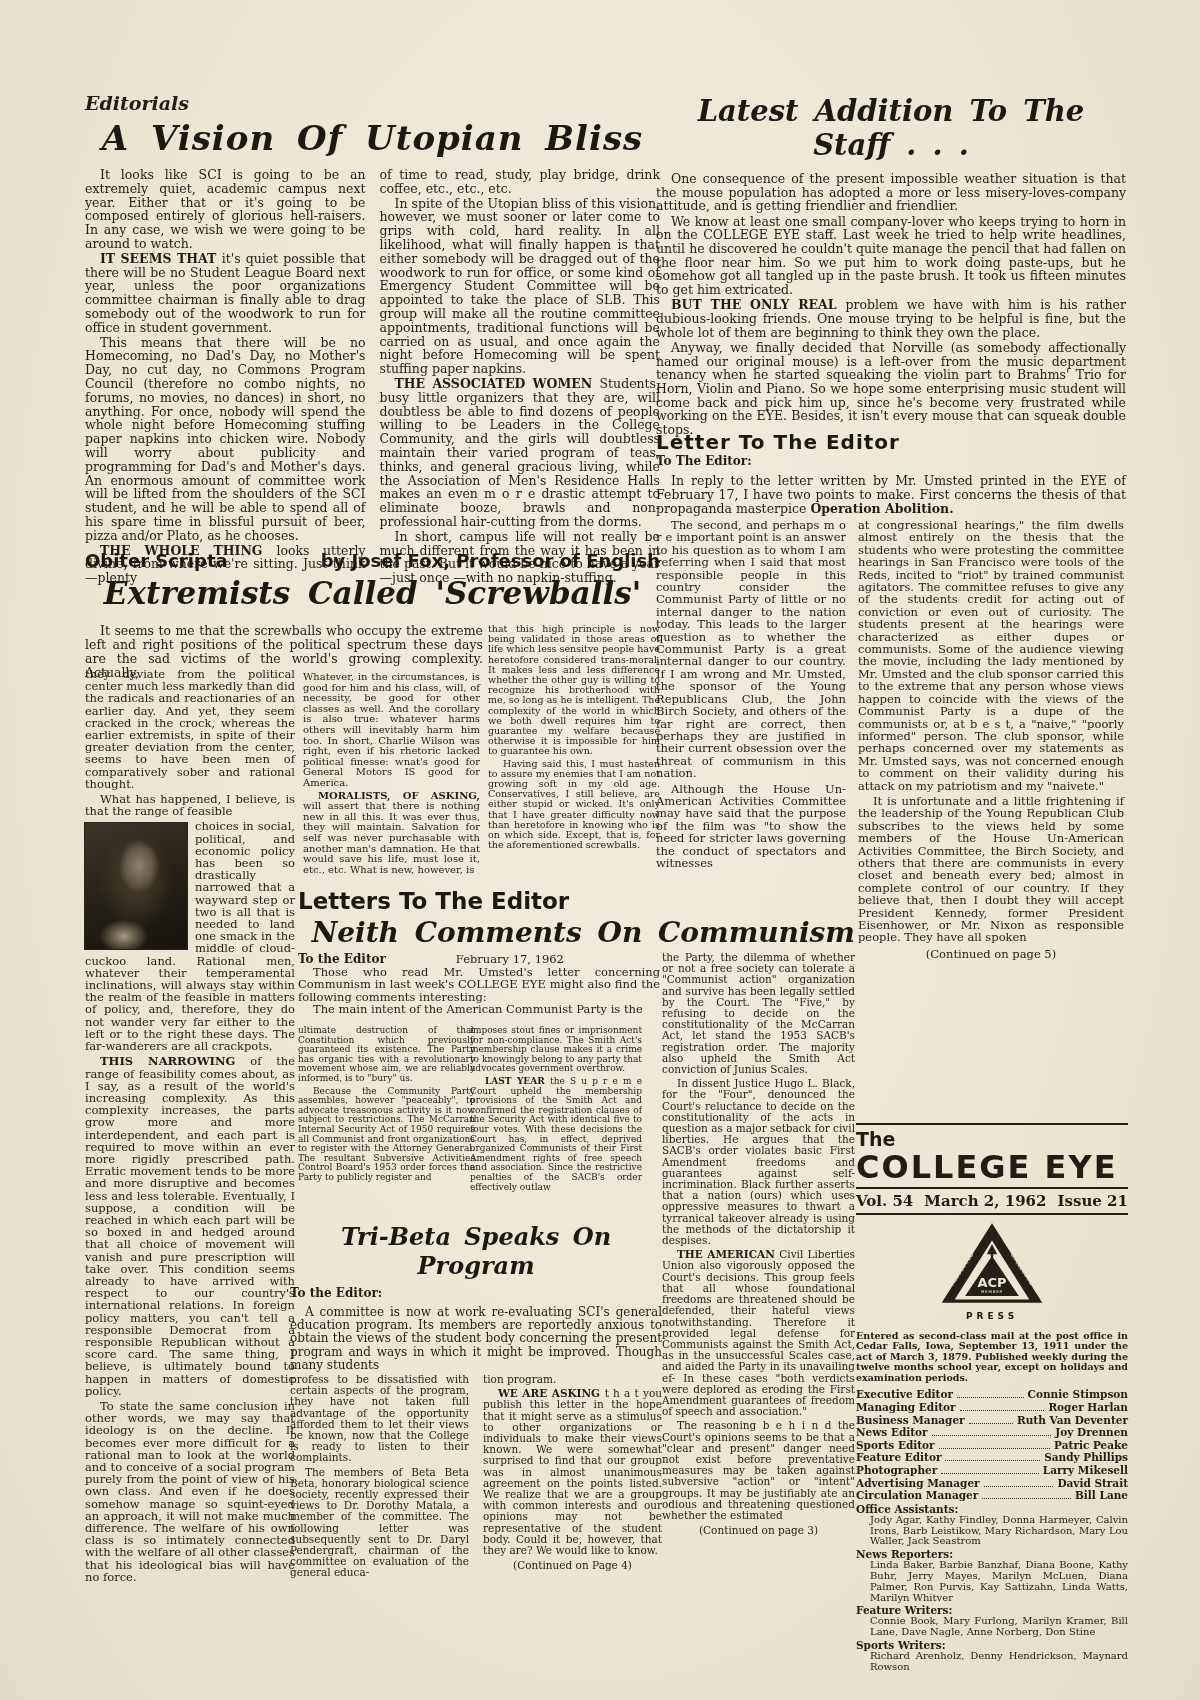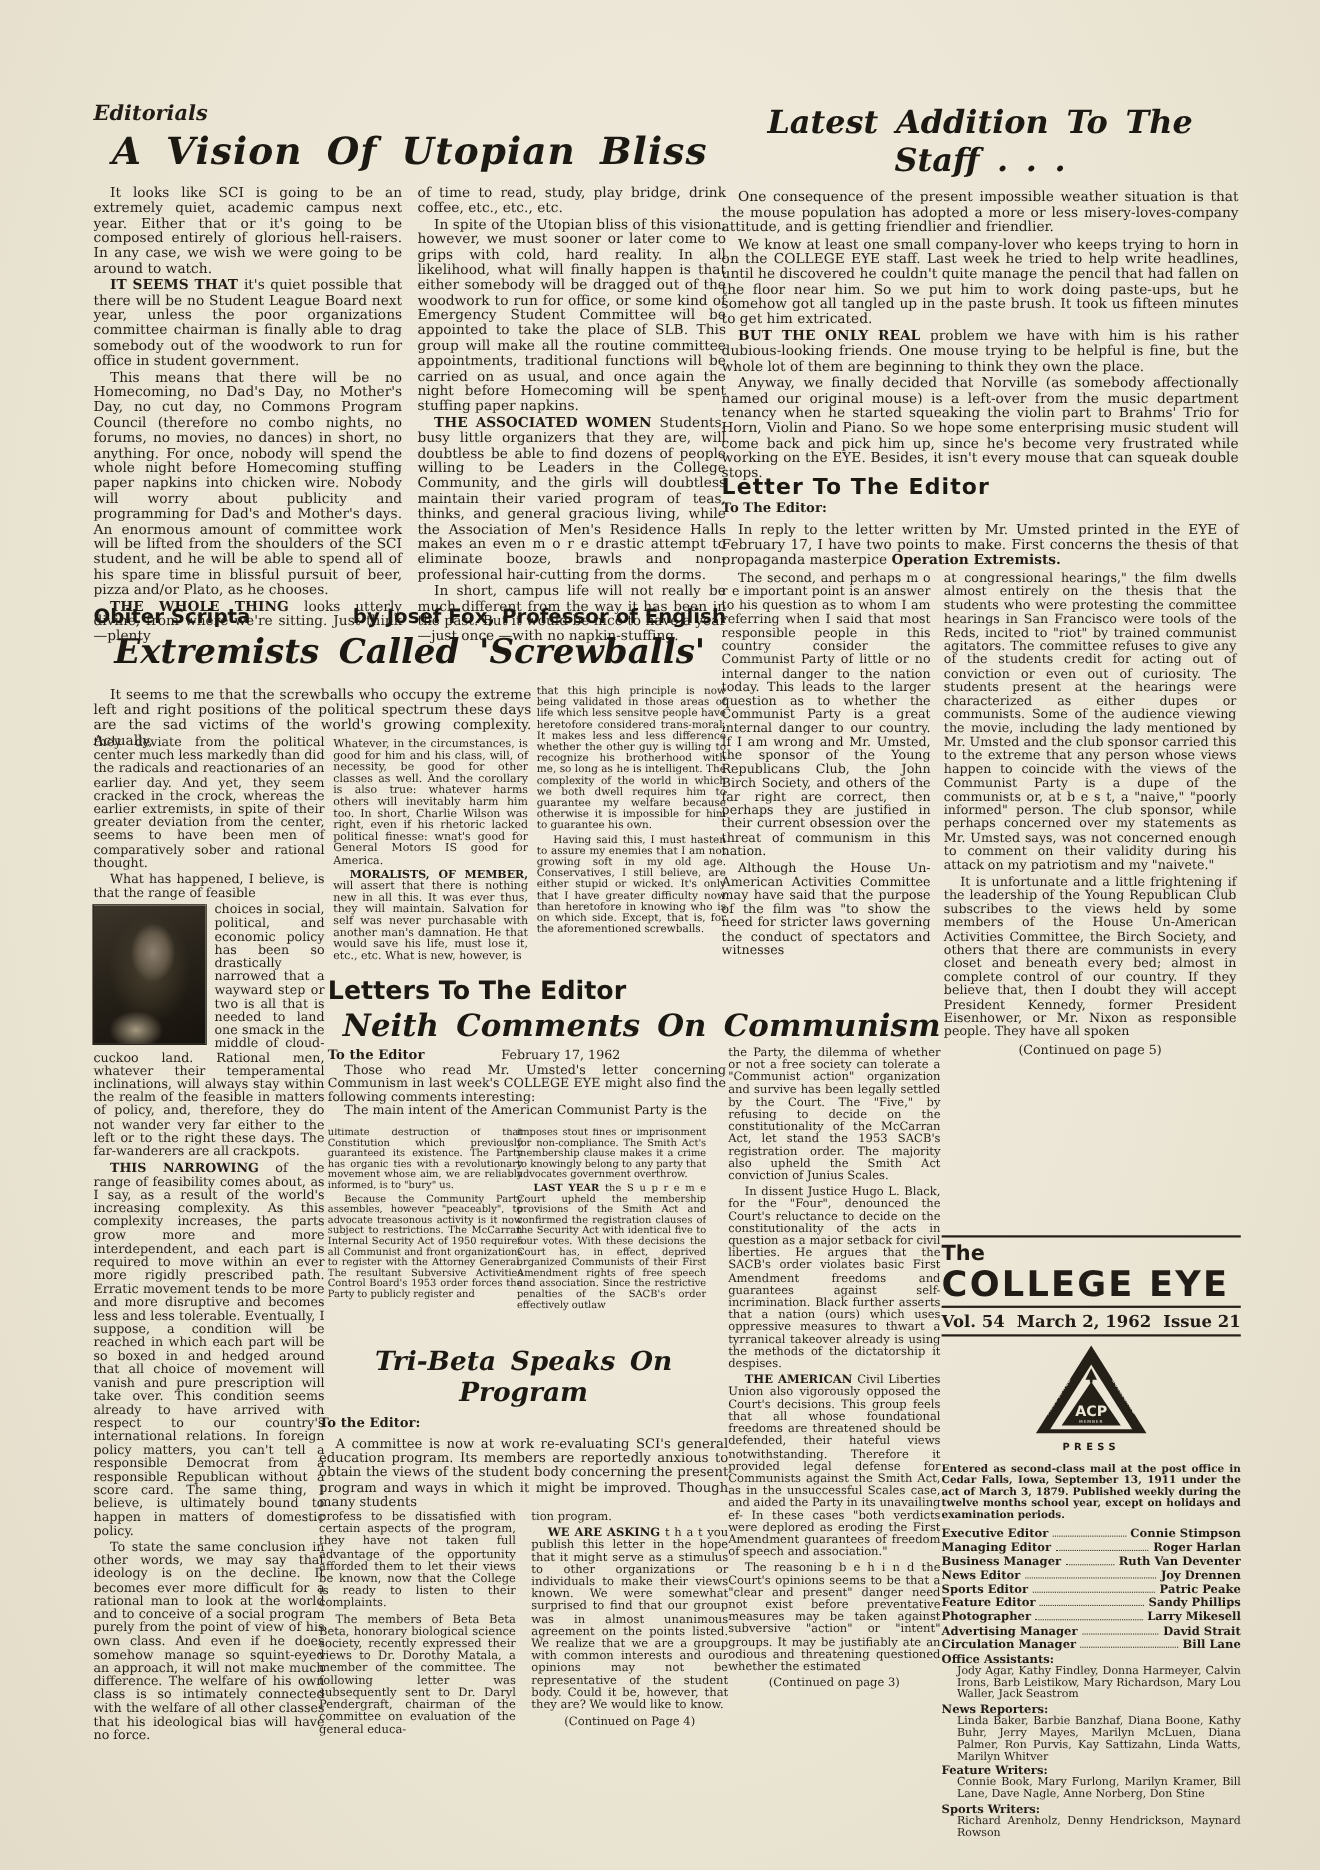--- a/index.html
+++ b/index.html
@@ -112,21 +112,21 @@
       <p class="bp"><b></b><span>One consequence of the present impossible weather situation is that the mouse population has adopted a more or less misery-loves-company attitude, and is getting friendlier and friendlier.</span></p>
       <p class="bp"><b></b><span>We know at least one small company-lover who keeps trying to horn in on the COLLEGE EYE staff. Last week he tried to help write headlines, until he discovered he couldn't quite manage the pencil that had fallen on the floor near him. So we put him to work doing paste-ups, but he somehow got all tangled up in the paste brush. It took us fifteen minutes to get him extricated.</span></p>
       <p class="bp"><b>BUT THE ONLY REAL </b><span>problem we have with him is his rather dubious-looking friends. One mouse trying to be helpful is fine, but the whole lot of them are beginning to think they own the place.</span></p>
       <p class="bp"><b></b><span>Anyway, we finally decided that Norville (as somebody affectionally named our original mouse) is a left-over from the music department tenancy when he started squeaking the violin part to Brahms' Trio for Horn, Violin and Piano. So we hope some enterprising music student will come back and pick him up, since he's become very frustrated while working on the EYE. Besides, it isn't every mouse that can squeak double stops.</span></p>
     </div>
   </section>
 
   <section class="abs" style="left:656px;top:430px;width:470px;">
     <div class="kicker f-kick">Letter To The Editor</div>
     <p class="salut">To The Editor:</p>
-    <p class="bp f-intro"><span>In reply to the letter written by Mr. Umsted printed in the EYE of February 17, I have two points to make. First concerns the thesis of that propaganda masterpice </span><b>Operation Extremists.</b></p>
+    <p class="bp f-intro"><span>In reply to the letter written by Mr. Umsted printed in the EYE of February 17, I have two points to make. First concerns the thesis of that propaganda masterpice </span><b>Operation Abolition.</b></p>
     <div class="fcols">
       <div class="fcol1">
         <p class="bp"><b></b><span>The second, and perhaps m o r e important point is an answer to his question as to whom I am referring when I said that most responsible people in this country consider the Communist Party of little or no internal danger to the nation today. This leads to the larger question as to whether the Communist Party is a great internal danger to our country. If I am wrong and Mr. Umsted, the sponsor of the Young Republicans Club, the John Birch Society, and others of the far right are correct, then perhaps they are justified in their current obsession over the threat of communism in this nation.</span></p>
         <p class="bp"><b></b><span>Although the House Un-American Activities Committee may have said that the purpose of the film was "to show the need for stricter laws governing the conduct of spectators and witnesses</span></p>
       </div>
       <div class="fcol2">
         <p class="bp ni"><b></b><span>at congressional hearings," the film dwells almost entirely on the thesis that the students who were protesting the committee hearings in San Francisco were tools of the Reds, incited to "riot" by trained communist agitators. The committee refuses to give any of the students credit for acting out of conviction or even out of curiosity. The students present at the hearings were characterized as either dupes or communists. Some of the audience viewing the movie, including the lady mentioned by Mr. Umsted and the club sponsor carried this to the extreme that any person whose views happen to coincide with the views of the Communist Party is a dupe of the communists or, at b e s t, a "naive," "poorly informed" person. The club sponsor, while perhaps concerned over my statements as Mr. Umsted says, was not concerned enough to comment on their validity during his attack on my patriotism and my "naivete."</span></p>
         <p class="bp"><b></b><span>It is unfortunate and a little frightening if the leadership of the Young Republican Club subscribes to the views held by some members of the House Un-American Activities Committee, the Birch Society, and others that there are communists in every closet and beneath every bed; almost in complete control of our country. If they believe that, then I doubt they will accept President Kennedy, former President Eisenhower, or Mr. Nixon as responsible people. They have all spoken</span></p>
         <p class="bp cont">(Continued on page 5)</p>
       </div>
@@ -149,21 +149,21 @@
     <p class="bp ni"><b></b><span>they deviate from the political center much less markedly than did the radicals and reactionaries of an earlier day. And yet, they seem cracked in the crock, whereas the earlier extremists, in spite of their greater deviation from the center, seems to have been men of comparatively sober and rational thought.</span></p>
     <p class="bp"><b></b><span>What has happened, I believe, is that the range of feasible</span></p>
     <div class="photo"></div>
     <p class="bp ni"><b></b><span>choices in social, political, and economic policy has been so drastically narrowed that a wayward step or two is all that is needed to land one smack in the middle of cloud-cuckoo land. Rational men, whatever their temperamental inclinations, will always stay within the realm of the feasible in matters of policy, and, therefore, they do not wander very far either to the left or to the right these days. The far-wanderers are all crackpots.</span></p>
     <p class="bp"><b>THIS NARROWING </b><span>of the range of feasibility comes about, as I say, as a result of the world's increasing complexity. As this complexity increases, the parts grow more and more interdependent, and each part is required to move within an ever more rigidly prescribed path. Erratic movement tends to be more and more disruptive and becomes less and less tolerable. Eventually, I suppose, a condition will be reached in which each part will be so boxed in and hedged around that all choice of movement will vanish and pure prescription will take over. This condition seems already to have arrived with respect to our country's international relations. In foreign policy matters, you can't tell a responsible Democrat from a responsible Republican without a score card. The same thing, I believe, is ultimately bound to happen in matters of domestic policy.</span></p>
     <p class="bp"><b></b><span>To state the same conclusion in other words, we may say that ideology is on the decline. It becomes ever more difficult for a rational man to look at the world and to conceive of a social program purely from the point of view of his own class. And even if he does somehow manage so squint-eyed an approach, it will not make much difference. The welfare of his own class is so intimately connected with the welfare of all other classes that his ideological bias will have no force.</span></p>
   </div>
 
   <div class="abs ext-c2" style="left:303px;top:672px;">
     <p class="bp ni"><b></b><span>Whatever, in the circumstances, is good for him and his class, will, of necessity, be good for other classes as well. And the corollary is also true: whatever harms others will inevitably harm him too. In short, Charlie Wilson was right, even if his rhetoric lacked political finesse: wnat's good for General Motors IS good for America.</span></p>
-    <p class="bp"><b>MORALISTS, OF MEMBER, </b><span>will assert that there is nothing new in all this. It was ever thus, they will maintain. Salvation for self was never purchasable with another man's damnation. He that would save his life, must lose it, etc., etc. What is new, however, is</span></p>
+    <p class="bp"><b>MORALISTS, OF ASKING, </b><span>will assert that there is nothing new in all this. It was ever thus, they will maintain. Salvation for self was never purchasable with another man's damnation. He that would save his life, must lose it, etc., etc. What is new, however, is</span></p>
   </div>
 
   <div class="abs ext-c3" style="left:488px;top:624px;">
     <p class="bp ni"><b></b><span>that this high principle is now being validated in those areas of life which less sensitve people have heretofore considered trans-moral. It makes less and less difference whether the other guy is willing to recognize his brotherhood with me, so long as he is intelligent. The complexity of the world in which we both dwell requires him to guarantee my welfare because otherwise it is impossible for him to guarantee his own.</span></p>
     <p class="bp"><b></b><span>Having said this, I must hasten to assure my enemies that I am not growing soft in my old age. Conservatives, I still believe, are either stupid or wicked. It's only that I have greater difficulty now than heretofore in knowing who is on which side. Except, that is, for the aforementioned screwballs.</span></p>
   </div>
 
   <section class="abs" style="left:298px;top:888px;width:557px;">
     <div class="kicker n-kick">Letters To The Editor</div>
     <h2 class="n-head">Neith Comments On Communism</h2>

